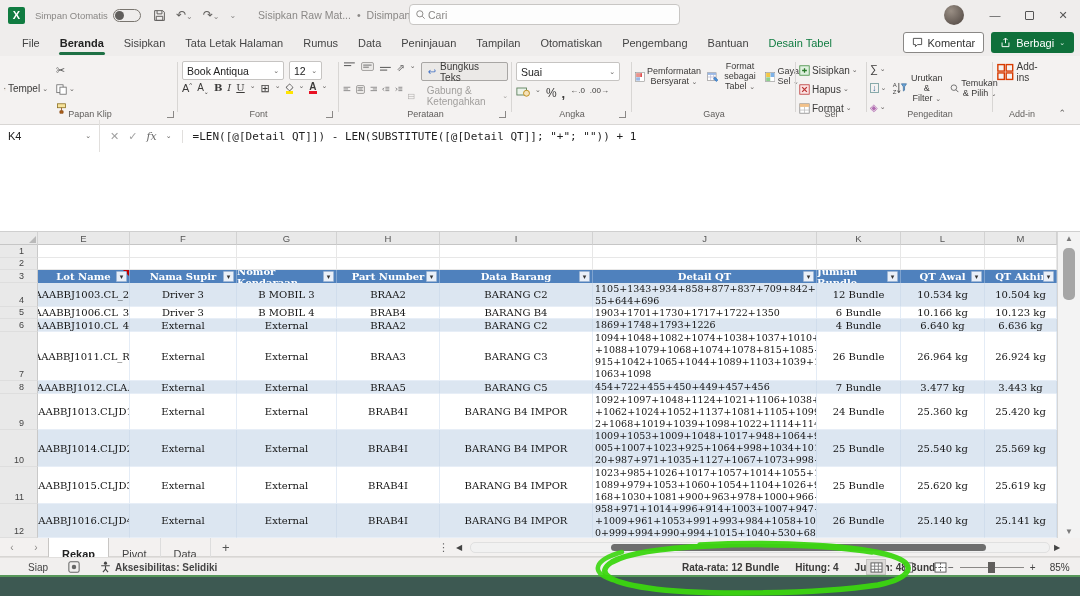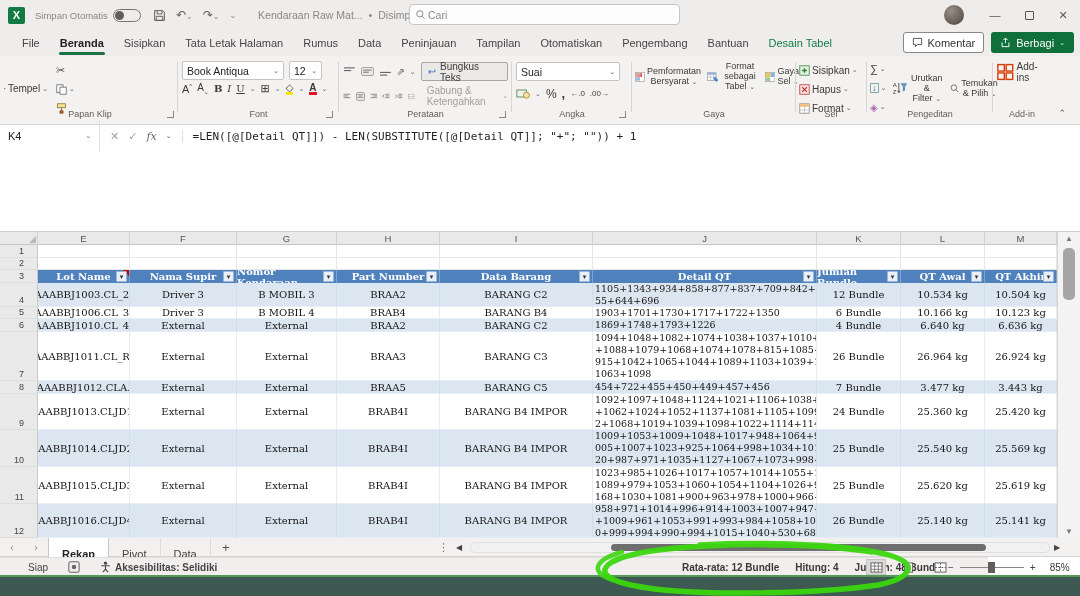--- a/index.html
+++ b/index.html
@@ -35,21 +35,21 @@
   .ribbon { position:absolute; left:0; top:56px; width:1080px; height:69px; background:#f4f2f1; border-bottom:1px solid #d8d6d4; font-size:10px; color:#3b3a39; }
   .rgroup { position:absolute; top:2px; height:62px; }
   .glabel { position:absolute; bottom:1px; width:100%; text-align:center; font-size:9px; color:#605e5c; }
   .launcher { position:absolute; bottom:2px; right:2px; width:7px; height:7px; border-right:1px solid #8a8886; border-bottom:1px solid #8a8886; }
   .gsep { position:absolute; top:6px; height:50px; width:1px; background:#d8d6d4; }
   .bigbtn { display:flex; flex-direction:row; align-items:center; justify-content:flex-start; gap:2px; padding-top:3px; }
   .chev { font-size:7px; color:#605e5c; }
   .ic { display:inline-block; vertical-align:middle; }
   .iconbtn { display:flex; align-items:center; gap:2px; height:16px; }
   .sel { background:#fff; border:1px solid #c6c4c2; border-radius:2px; height:19px; display:flex; align-items:center; justify-content:space-between; padding:0 4px; font-size:10.5px; color:#222; }
-  .rrow { display:flex; align-items:center; gap:5px; }
+  .rrow { display:flex; align-items:flex-start; gap:5px; }
   .boxed { border:1px solid #a8a6a4; border-radius:2px; background:#ebe9e7; }
   .disabled { color:#a19f9d; }
   .alico { width:13px; height:9px; }
   .twoline { font-size:9px; line-height:10px; text-align:center; color:#3b3a39; }
   .collapse { position:absolute; right:14px; bottom:6px; color:#605e5c; font-size:9px; }
 
   
   .fbar { position:absolute; left:0; top:125px; width:1080px; height:107px; background:#fff; border-bottom:1px solid #cfcfcf; }
   .fbar-top { height:22px; display:flex; align-items:center; }
   .namebox { width:100px; height:22px; display:flex; align-items:center; justify-content:space-between; padding:16px 8px; border-right:1px solid #e1dfdd; font-size:11px; color:#222; }
@@ -88,21 +88,21 @@
   .stab { padding:16px 13px; display:flex; align-items:center; border-right:1px solid #ddd; }
   .stab.active { background:#fff; border:1px solid #c8c6c4; border-top:none; border-bottom:2px solid #1e7145; font-weight:bold; color:#222; }
   .addsheet { width:30px; display:flex; align-items:center; justify-content:center; color:#555; font-size:13px; }
   .sheetdots { position:absolute; left:438px; top:0; height:19px; display:flex; align-items:center; color:#666; }
   .hs-left { position:absolute; left:456px; top:0; height:19px; display:flex; align-items:center; color:#444; font-size:8px; }
   .hscroll { position:absolute; left:470px; top:4px; width:580px; height:11px; background:#f1f1f1; border:1px solid #e0e0e0; border-radius:5px; }
   .hthumb { position:absolute; left:140px; top:1px; width:375px; height:7px; background:#6e6e6e; border-radius:4px; }
   .hs-right { position:absolute; left:1054px; top:0; height:19px; display:flex; align-items:center; color:#444; font-size:8px; }
 
   
-  .statusbar { position:absolute; left:0; top:557px; width:988px; height:18px; background:#f1efee; border-top:1px solid #e1dfdd; font-size:10px; color:#444; }
+  .statusbar { position:absolute; left:0; top:557px; width:1080px; height:18px; background:#f1efee; border-top:1px solid #e1dfdd; font-size:10px; color:#444; }
   .sb-left { position:absolute; left:28px; top:0; height:18px; display:flex; align-items:center; gap:20px; }
   .sb-acc { display:flex; align-items:center; gap:4px; font-weight:bold; }
   .sb-stats { position:absolute; left:682px; top:0; height:18px; display:flex; align-items:center; gap:16px; font-weight:600; color:#3b3a39; }
   .sb-views { position:absolute; left:866px; top:0; height:18px; display:flex; align-items:center; gap:12px; }
   .viewbtn { width:20px; height:16px; display:flex; align-items:center; justify-content:center; }
   .viewbtn.pressed { background:#dcdad8; border:1px solid #c6c4c2; }
   .sb-zoom { position:absolute; left:948px; top:0; height:18px; display:flex; align-items:center; gap:6px; }
   .zoomtrack { width:64px; height:1px; background:#8a8886; position:relative; }
   .zoomthumb { position:absolute; left:28px; top:-5px; width:7px; height:11px; background:#605e5c; }
   .zoompct { font-size:10px; color:#3b3a39; width:28px; text-align:right; }
@@ -126,21 +126,21 @@
   </div>
   <div class="qat">
     <svg class="ic" width="13" height="13" viewBox="0 0 16 16">
         <path d="M2 2h10l2 2v10H2z M5 2v4h6V2 M4 9h8v5H4z" fill="none" stroke="#605e5c" stroke-width="1.2"></path>
       </svg>
     <span>↶<span class="sm">⌄</span></span>
     <span>↷<span class="sm">⌄</span></span>
     <span class="sm">⌄</span>
   </div>
   <div class="doc-title">
-    <span>Kendaraan Raw Mat...</span>
+    <span>Sisipkan Raw Mat...</span>
     <span>•</span>
     <span>Disimpan ke PC ini</span>
     <span class="sm" style="font-size:8px;">⌄</span>
   </div>
   <div class="searchbox">
     <svg class="ic" width="11" height="11" viewBox="0 0 16 16" style="position:absolute;left:5px;">
         <circle cx="7" cy="7" r="4.5" fill="none" stroke="#8a8886" stroke-width="1.4"></circle>
         <path d="M10.5 10.5 L14 14" stroke="#8a8886" stroke-width="1.4"></path>
       </svg>
     <span>Cari</span>

